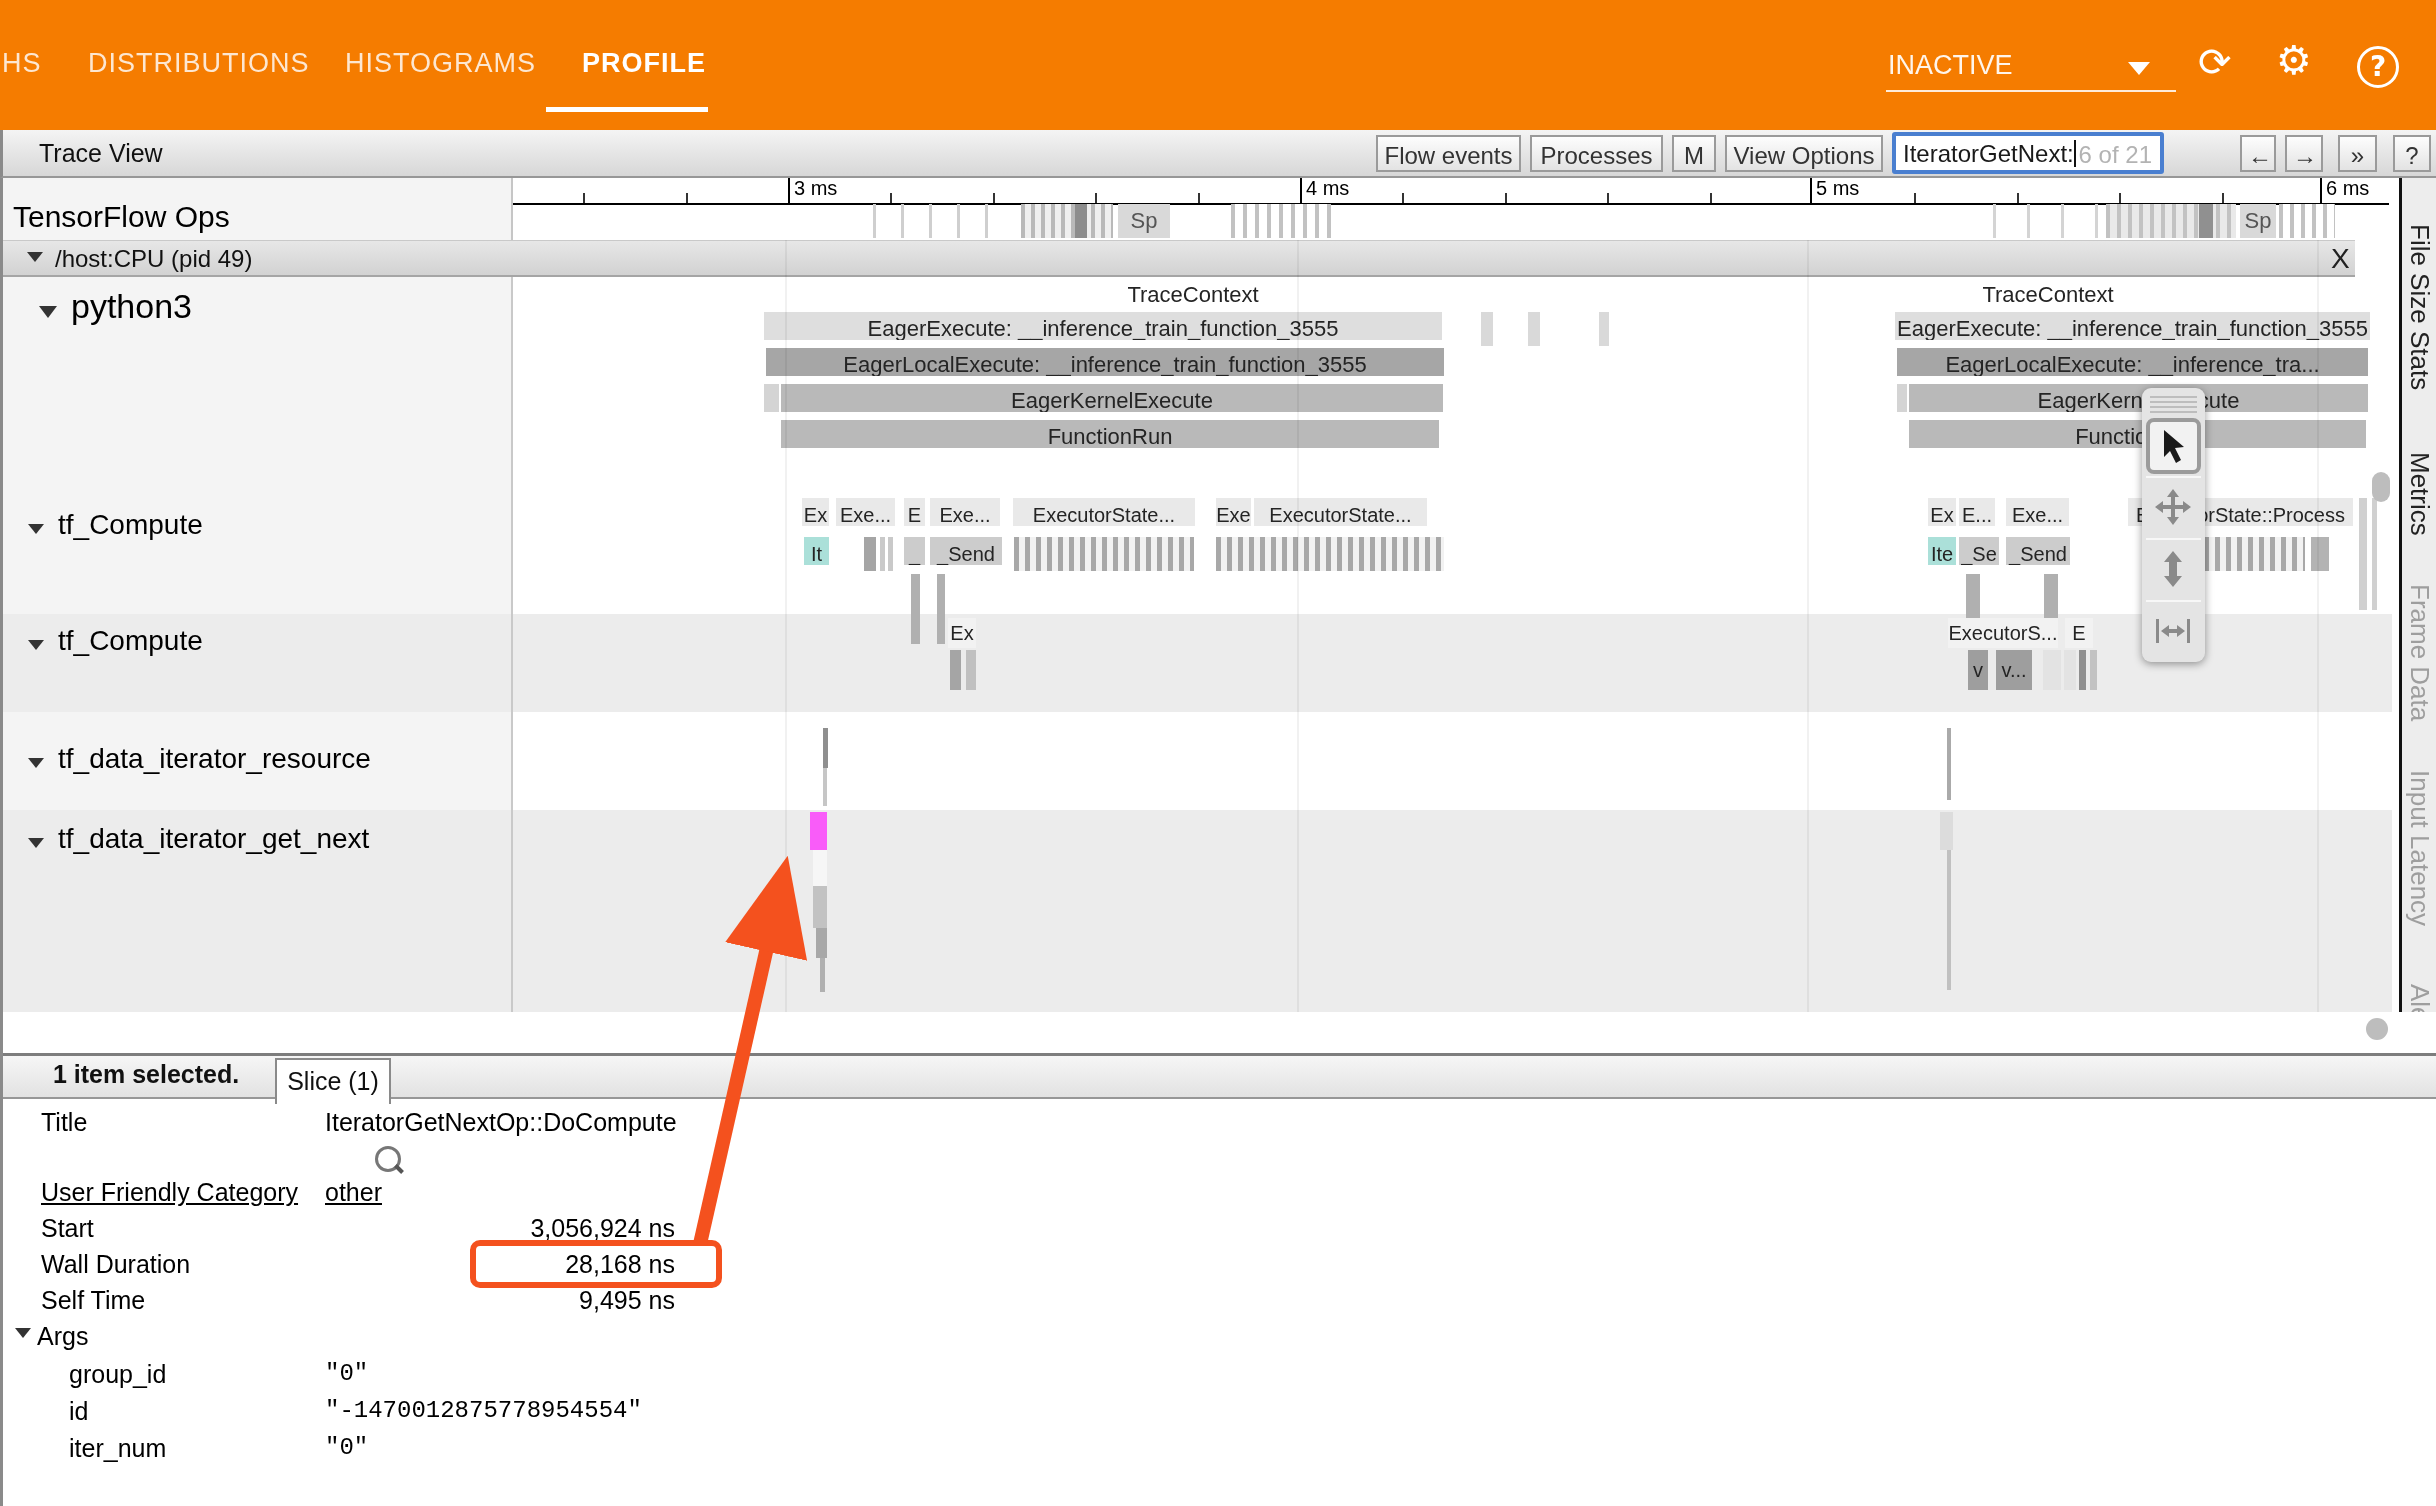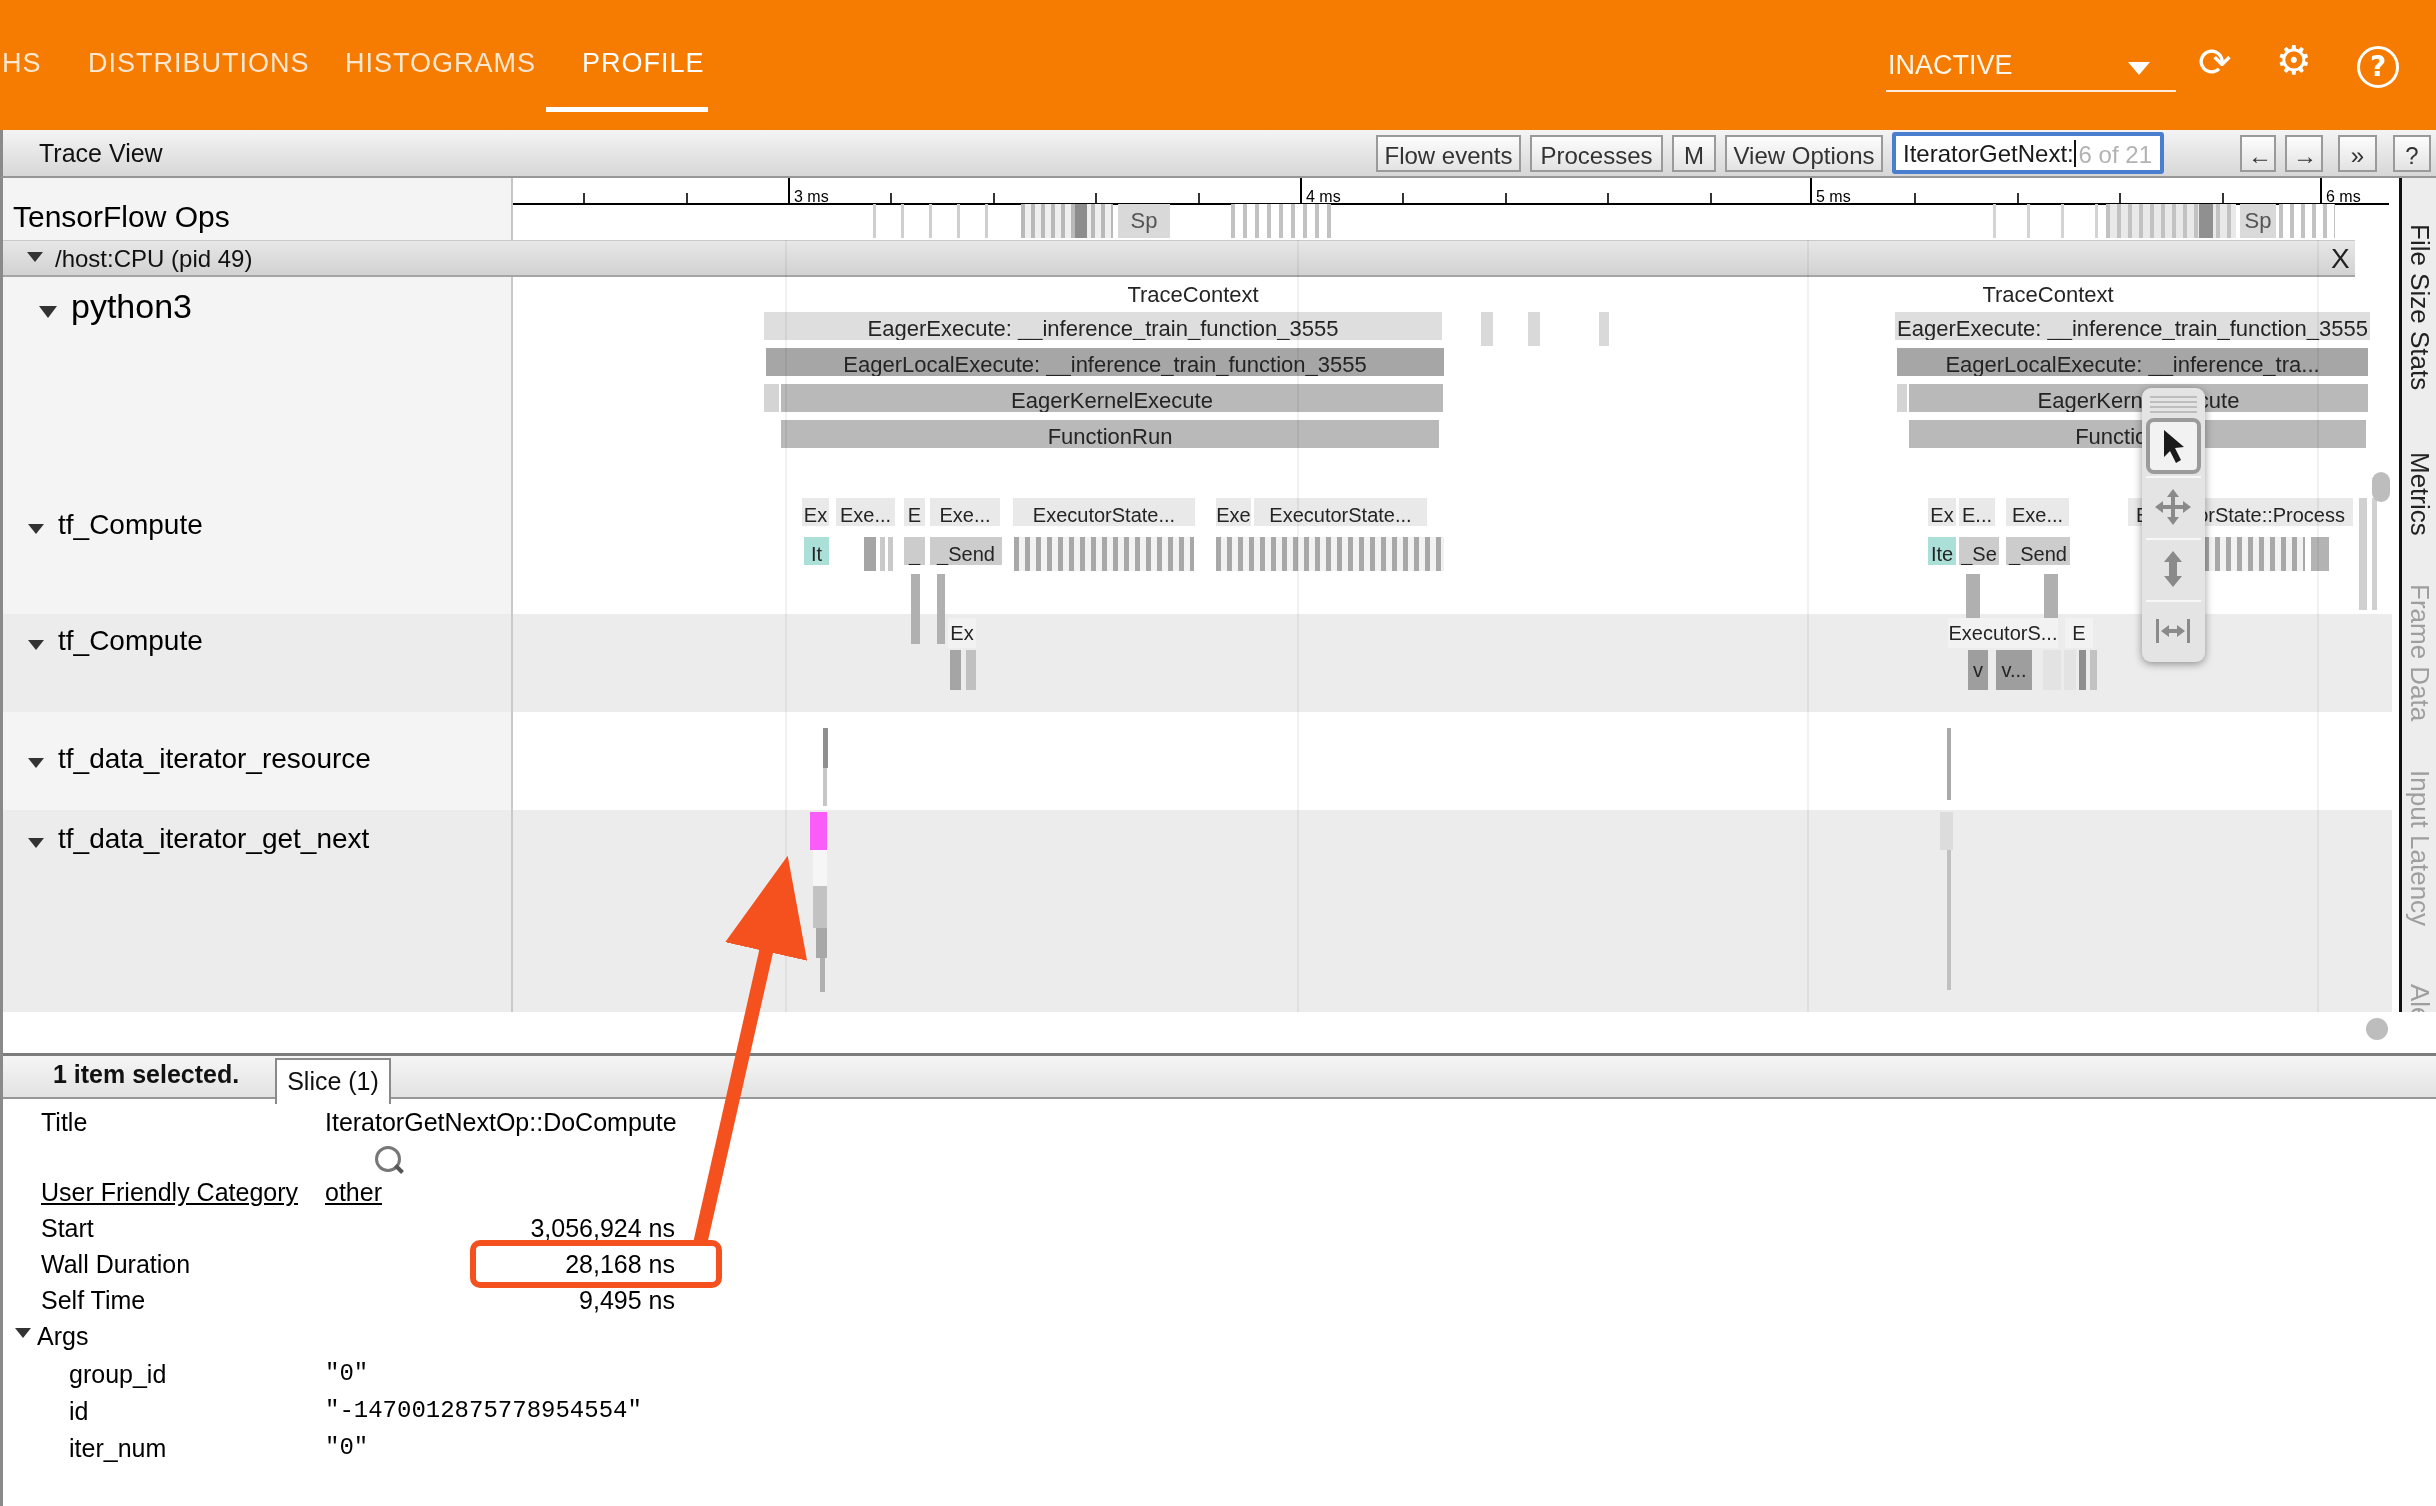--- a/index.html
+++ b/index.html
@@ -1,21 +1,21 @@
 <!DOCTYPE html>
 <html><head>
 <meta charset="utf-8">
 <style>
   html,body{margin:0;padding:0;background:#fff;font-family:"Liberation Sans",sans-serif;}
   #app{position:relative;width:2436px;height:1506px;overflow:hidden;background:#fff;}
   .abs{position:absolute;}
   
   #topbar{left:0;top:0;width:2436px;height:130px;background:#f57c00;}
   .tb-tab{position:absolute;top:48px;font-size:27px;letter-spacing:1px;color:rgba(255,255,255,.82);cursor:pointer;white-space:nowrap;}
-  .tb-tab.active{color:#fff;font-weight:normal;}
+  .tb-tab.active{color:#fff;font-weight:bold;}
   #profile-underline{left:546px;top:107px;width:162px;height:5px;background:#fff;}
   #run-select{left:1886px;top:44px;width:290px;height:46px;border-bottom:2px solid rgba(255,255,255,.85);color:rgba(255,255,255,.92);font-size:27px;}
   #run-select .val{position:absolute;left:2px;top:6px;}
   .dd-arrow{position:absolute;right:26px;top:18px;width:0;height:0;border-left:11px solid transparent;border-right:11px solid transparent;border-top:13px solid #fff;}
   .top-icon{position:absolute;top:46px;color:#fff;font-size:40px;line-height:40px;font-family:"DejaVu Sans",sans-serif;}
   #help-icon{width:36px;height:36px;border:3px solid #fff;border-radius:50%;text-align:center;font-size:28px;line-height:36px;font-weight:bold;}
   #help-icon::after{content:"?";}
   #refresh-icon::after{content:"⟳";}
   #gear-icon::after{content:"⚙";}
   
@@ -26,21 +26,21 @@
   #search-text{position:absolute;left:7px;top:4px;font-size:24px;color:#1a1a1a;white-space:nowrap;}
   #search-caret{position:absolute;left:178px;top:4px;width:2px;height:27px;background:#111;}
   #search-count{position:absolute;right:8px;top:5px;font-size:24px;color:#b3b3b3;}
   
   #ruler-row{left:0;top:178px;width:2436px;height:62px;background:#fff;border-left:3px solid #8a8a8a;box-sizing:border-box;}
   #ruler-left{position:absolute;left:0;top:0;width:510px;height:62px;background:#f4f4f4;border-right:2px solid #c6c6c6;box-sizing:border-box;}
   #tf-ops-label{position:absolute;left:10px;top:22px;font-size:30px;color:#000;white-space:nowrap;}
   #axis-line{position:absolute;left:510px;top:25px;width:1876px;height:2px;background:#000;}
   .tick-minor{position:absolute;top:15px;width:2px;height:10px;background:#333;}
   .tick-major{position:absolute;top:0px;width:2px;height:27px;background:#000;}
-  .tick-label{position:absolute;top:-1px;font-size:16px;color:#000;white-space:nowrap;margin-top:11px;}
+  .tick-label{position:absolute;top:-1px;font-size:20px;color:#000;white-space:nowrap;}
   .grid{position:absolute;top:240px;width:2px;height:772px;background:rgba(0,0,0,.055);}
   .opstripe{position:absolute;top:26px;height:34px;}
   .spbar{position:absolute;top:26px;height:34px;background:#d9d9d9;color:#555;font-size:22px;text-align:center;line-height:34px;}
   
   #cpu-header{left:0;top:240px;width:2436px;height:37px;border-left:3px solid #8a8a8a;box-sizing:border-box;background:#fff;}
   #cpu-header .bar{position:absolute;left:0;top:0;width:2352px;height:37px;background:linear-gradient(#e7e7e7,#d2d2d2);border-top:1px solid #c9c9c9;border-bottom:2px solid #a5a5a5;box-sizing:border-box;}
   #cpu-header .lbl{position:absolute;left:52px;top:5px;font-size:24px;color:#111;}
   #cpu-close{position:absolute;left:2328px;top:3px;font-size:28px;color:#222;cursor:pointer;}
   
   #trace-body{left:0;top:277px;width:2436px;height:735px;border-left:3px solid #8a8a8a;box-sizing:border-box;}

